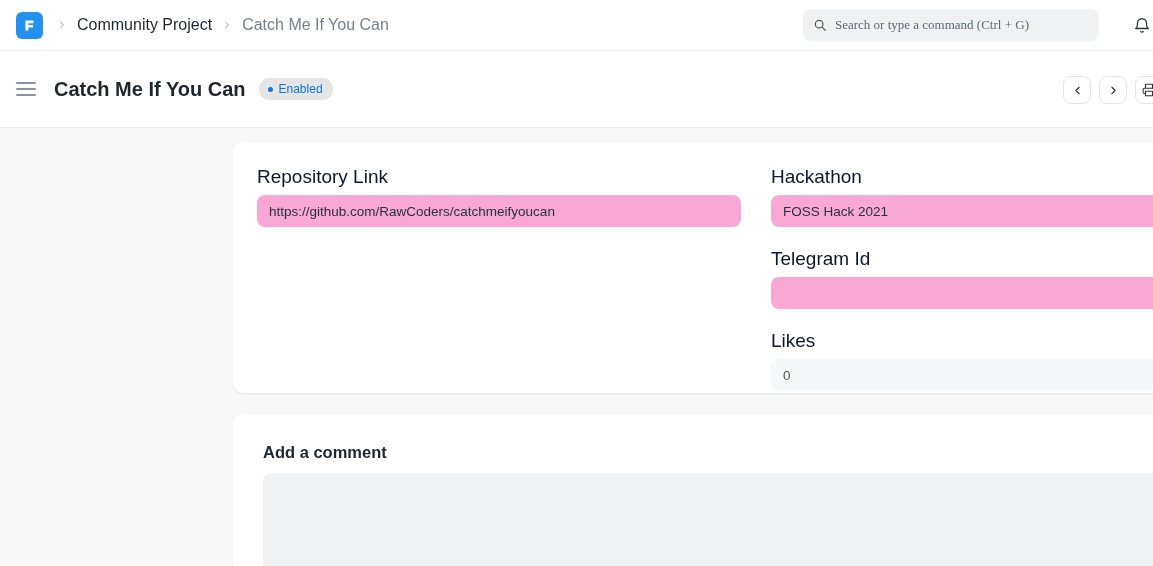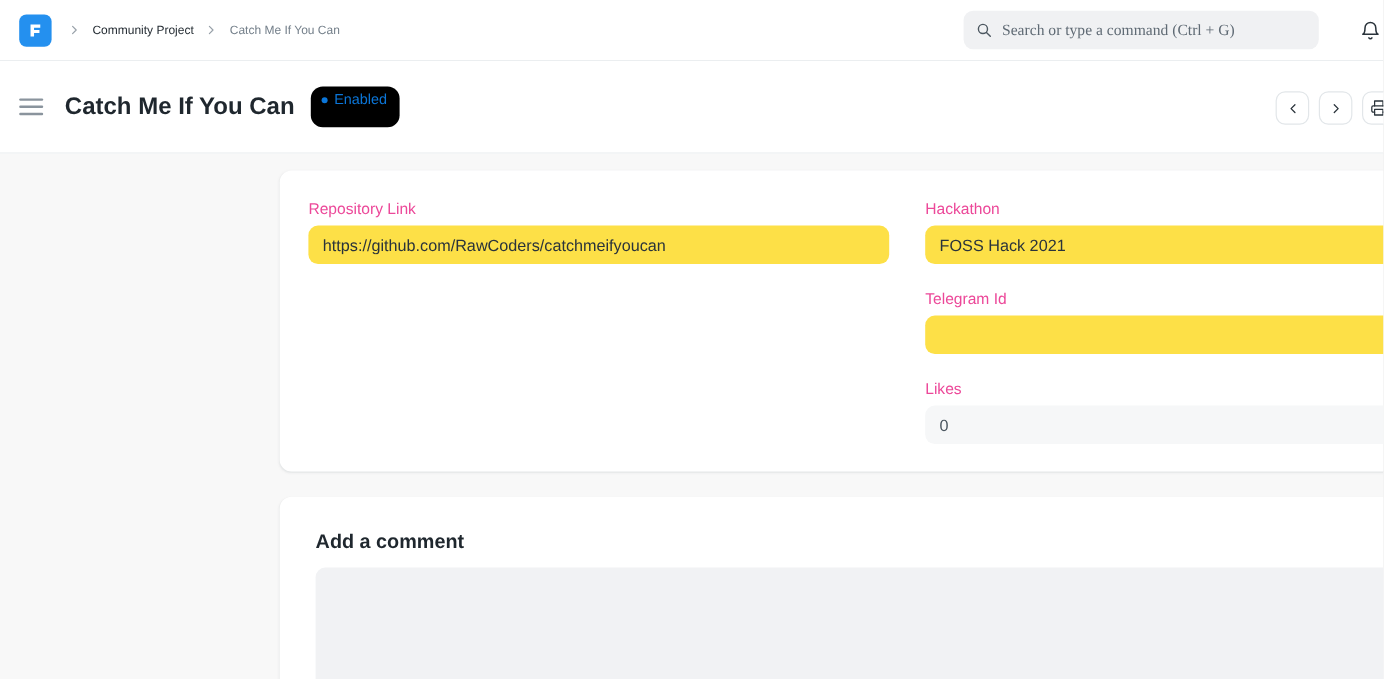--- a/index.html
+++ b/index.html
@@ -27,21 +27,21 @@
     width: 27px; height: 27px;
     border-radius: 6px;
     background: #2490ef;
     display: flex; align-items: center; justify-content: center;
     flex: 0 0 auto;
     cursor: pointer;
   }
   .breadcrumbs {
     display: flex; align-items: center;
     margin-left: 13px;
-    font-size: 10px;
+    font-size: 16px;
     gap: 9px;
   }
   .crumb-sep { display: flex; align-items: center; color: #98a1a9; }
   .crumb-link { color: #1f272e; font-weight: 500; cursor: pointer; }
   .crumb-current { color: #75808b; }
 
   .navbar-right { margin-left: auto; display: flex; align-items: center; }
   .searchbar {
     width: 296px; height: 32px;
     background: #f0f1f3;
@@ -87,25 +87,25 @@
   .sidebar-toggle span { display: block; height: 2px; border-radius: 2px; background: #8a949d; }
   .page-title {
     margin-left: 18px;
     font-size: 20px;
     font-weight: 700;
     color: #1f272e;
     white-space: nowrap;
   }
   .status-badge {
     margin-left: 13px;
-    background: #000000;
+    background: #e5e5e5;
     color: #0b76d9;
     font-size: 12px;
     line-height: 1;
-    padding: 5px 10px 17px 9px;
+    padding: 5px 10px 5px 9px;
     border-radius: 10px;
     display: flex; align-items: center; gap: 6px;
     cursor: default;
   }
   .status-dot { width: 5px; height: 5px; border-radius: 50%; background: #0b76d9; }
   .head-actions {
     position: absolute;
     left: 1063px;
     top: 25px;
     display: flex;
@@ -136,28 +136,28 @@
     width: 1020px;
   }
   .form-card { height: 251px; padding: 24px; }
   .form-grid {
     display: grid;
     grid-template-columns: 484px 459px;
     column-gap: 30px;
   }
   .field { margin-bottom: 21px; }
   .field-label {
-    font-size: 13px;
-    color: #ec4899;
+    font-size: 19px;
+    color: #0f172a;
     margin-bottom: 7px;
   }
   .field-input {
     width: 100%;
     height: 32px;
-    background: #fde047;
+    background: #f9a8d4;
     border: none;
     outline: none;
     border-radius: 8px;
     padding: 0 12px;
     font-family: "Liberation Sans", sans-serif;
     font-size: 13.5px;
     color: #2a333b;
   }
   .field-input.readonly { background: #f6f7f8; color: #4c5760; }
 

